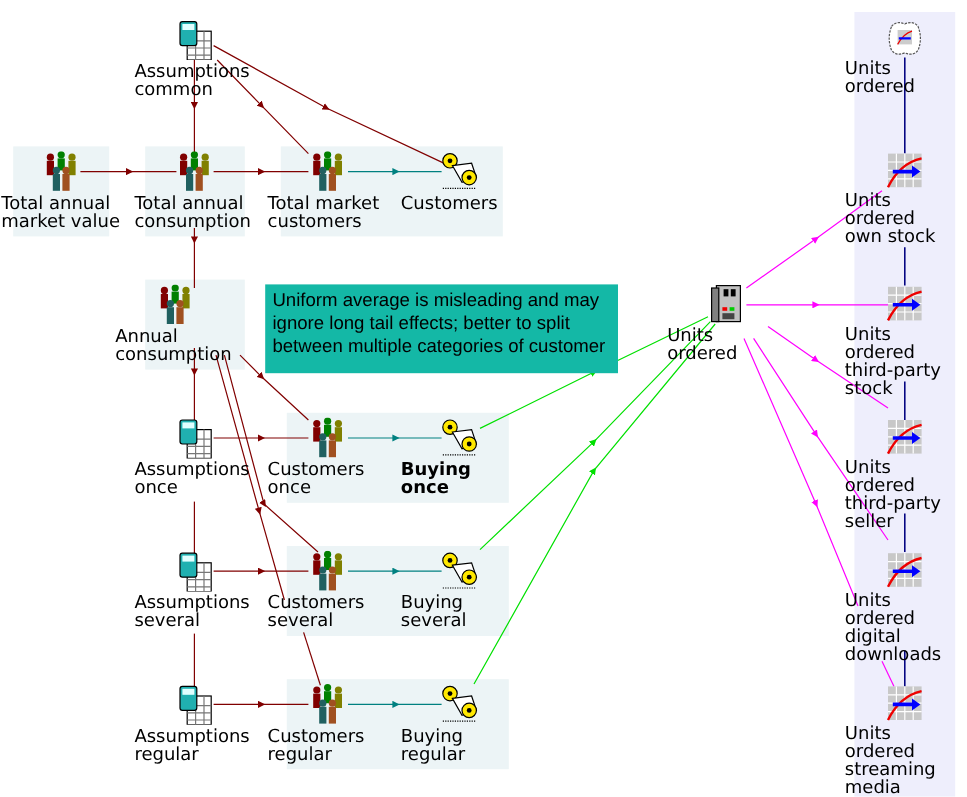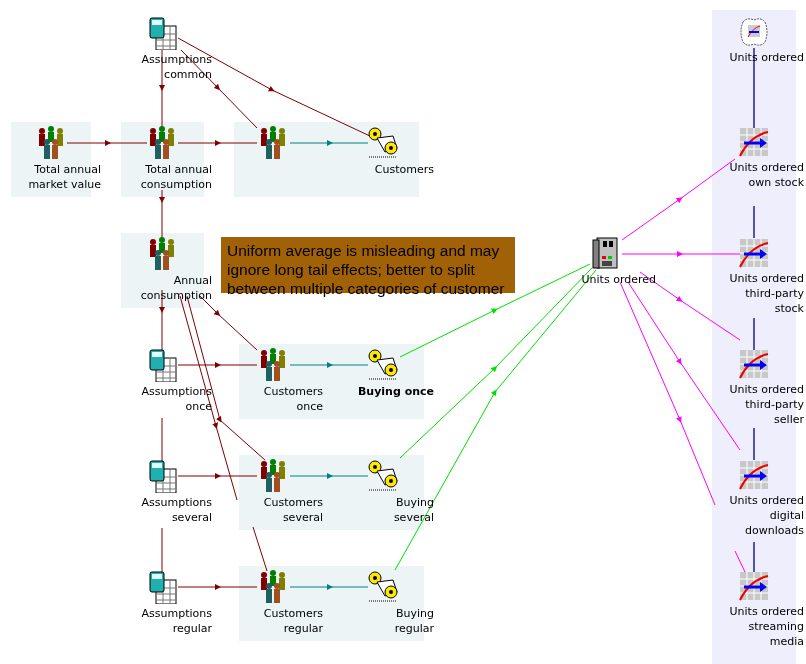--- a/index.html
+++ b/index.html
@@ -1,23 +1,23 @@
 <!DOCTYPE html>
 <html><head>
 <meta charset="utf-8">
 <style>
   html,body{margin:0;padding:0;background:#fff;}
   body{width:806px;height:664px;position:relative;overflow:hidden;font-family:"DejaVu Sans",sans-serif;}
   .panel{position:absolute;background:#ecf4f6;}
   .rpanel{position:absolute;background:#eeeefc;}
   svg.wires{position:absolute;left:0;top:0;}
-  .node{position:absolute;width:100px;text-align:right;font-size:11px;line-height:15px;color:#000;}
+  .node{position:absolute;width:100px;text-align:left;font-size:15px;line-height:15px;color:#000;}
   .node .lbl{display:block;white-space:pre-line;}
   .ico{display:block;margin:0 auto 2px auto;}
-  .note{position:absolute;left:221px;top:237px;width:294px;height:56px;background:#a16207;font-family:"Liberation Sans",sans-serif;font-size:15.5px;line-height:19px;padding:4px 0 0 6px;box-sizing:border-box;white-space:pre-line;color:#000;}
+  .note{position:absolute;left:221px;top:237px;width:294px;height:74px;background:#14b8a6;font-family:"Liberation Sans",sans-serif;font-size:15.5px;line-height:19px;padding:4px 0 0 6px;box-sizing:border-box;white-space:pre-line;color:#000;}
 </style>
 </head>
 <body>
 
 <div class="panel" style="left:11px;top:122px;width:80px;height:75px;"></div>
 <div class="panel" style="left:121px;top:122px;width:83px;height:75px;"></div>
 <div class="panel" style="left:234px;top:122px;width:185px;height:75px;"></div>
 <div class="panel" style="left:121px;top:233px;width:83px;height:75px;"></div>
 <div class="panel" style="left:239px;top:344px;width:185px;height:75px;"></div>
 <div class="panel" style="left:239px;top:455px;width:185px;height:75px;"></div>
@@ -138,35 +138,37 @@
       <rect x="5" y="8" width="6" height="12" fill="#800000"></rect>
       <circle cx="17" cy="3" r="3" fill="#008000"></circle>
       <rect x="14" y="6" width="6" height="10" fill="#008000"></rect>
       <circle cx="26" cy="5" r="3" fill="#808000"></circle>
       <rect x="23" y="8" width="6" height="12" fill="#808000"></rect>
       <circle cx="13" cy="16" r="3" fill="#206060"></circle>
       <rect x="10" y="19" width="6" height="14" fill="#206060"></rect>
       <circle cx="21" cy="16" r="3" fill="#a05020"></circle>
       <rect x="18" y="19" width="6" height="14" fill="#a05020"></rect>
     </svg>
+  <span class="lbl">Total market
+customers</span>
 </div>
 
 <div class="node" style="left:334px;top:126px;">
   <svg class="ico" width="34" height="34">
       <circle cx="8" cy="8" r="6" fill="#ffe800" stroke="#000"></circle>
       <circle cx="8" cy="8" r="2" fill="#000"></circle>
       <path d="M10,12 L26,10 L30,22 L18,26 Z" fill="#fff" stroke="#000"></path>
       <circle cx="24" cy="22" r="6" fill="#ffe800" stroke="#000"></circle>
       <circle cx="24" cy="22" r="2" fill="#000"></circle>
       <path d="M2,31H30" stroke="#000" stroke-dasharray="1,1"></path>
     </svg>
   <span class="lbl">Customers</span>
 </div>
 
-<div class="node" style="left:112px;top:237px;">
+<div class="node" style="left:96px;top:237px;">
   <svg class="ico" width="34" height="34">
       <circle cx="8" cy="5" r="3" fill="#800000"></circle>
       <rect x="5" y="8" width="6" height="12" fill="#800000"></rect>
       <circle cx="17" cy="3" r="3" fill="#008000"></circle>
       <rect x="14" y="6" width="6" height="10" fill="#008000"></rect>
       <circle cx="26" cy="5" r="3" fill="#808000"></circle>
       <rect x="23" y="8" width="6" height="12" fill="#808000"></rect>
       <circle cx="13" cy="16" r="3" fill="#206060"></circle>
       <rect x="10" y="19" width="6" height="14" fill="#206060"></rect>
       <circle cx="21" cy="16" r="3" fill="#a05020"></circle>

